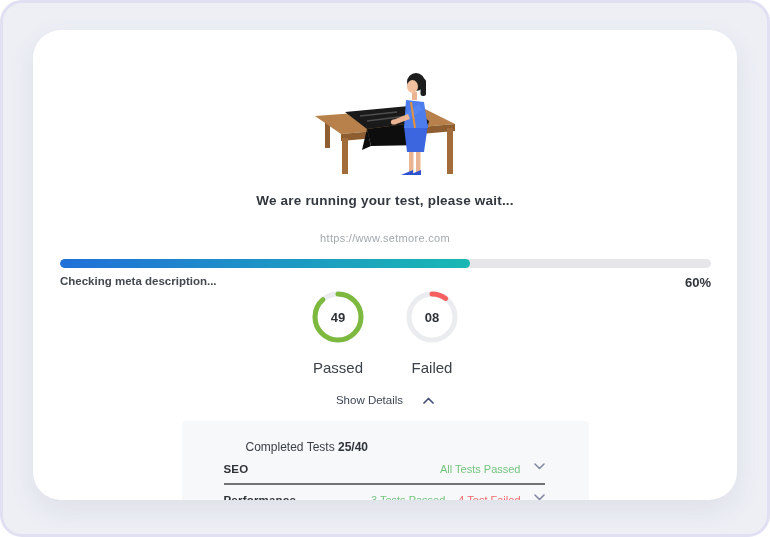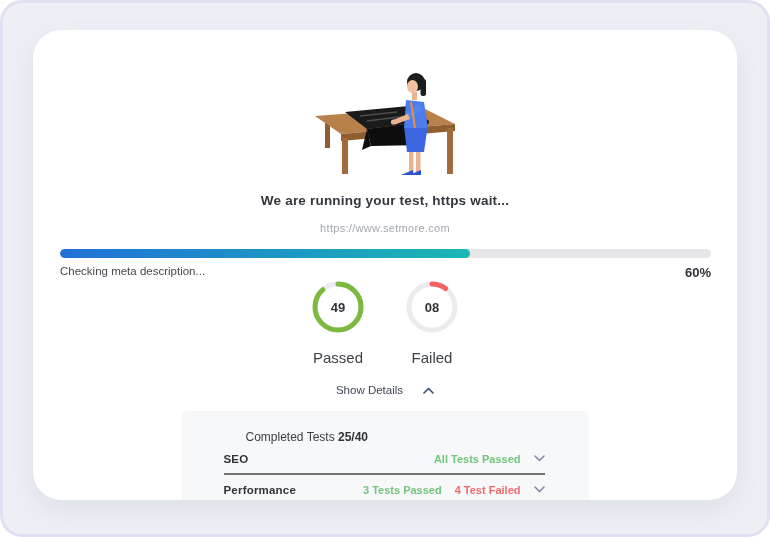--- a/index.html
+++ b/index.html
@@ -28,21 +28,21 @@
   .illustration-wrap { width: 160px; height: 124px; margin: 22px auto 0; }
   .heading {
     margin-top: 17px;
     text-align: center;
     font-size: 13.5px;
     font-weight: 700;
     color: #33383f;
     letter-spacing: 0.2px;
   }
   .tested-url {
-    margin-top: 14px;
+    margin-top: 24px;
     text-align: center;
     font-size: 11px;
     color: #a3a8af;
     letter-spacing: 0.3px;
   }
   .progress-track {
     margin: 15px 26px 0 27px;
     height: 9px;
     background: #e6e6e8;
     border-radius: 9px;
@@ -53,21 +53,21 @@
     position: absolute; left: 0; top: 0; bottom: 0;
     width: 0%;
     border-radius: 9px;
   }
   .status-row {
     margin: 7px 26px 0 27px;
     display: flex;
     justify-content: space-between;
     align-items: flex-start;
   }
-  .status-text { font-size: 11.5px; color: #43484f; }
+  .status-text { font-size: 11.5px; color: #43484f; font-weight: bold; }
   .percent-text { font-size: 13px; font-weight: 700; color: #2f343a; }
   .gauges {
     margin-top: 1px;
     display: flex;
     justify-content: center;
     gap: 32px;
   }
   .gauge { display: flex; flex-direction: column; align-items: center; width: 62px; }
   .ring { position: relative; width: 52px; height: 52px; }
   .ring-bg { fill: none; stroke: #ebecef; stroke-width: 5; }
@@ -99,21 +99,21 @@
   .panel-title b { font-weight: 700; color: #2f343a; }
   .test-row {
     display: flex; align-items: center; justify-content: space-between;
     height: 31px;
     border-bottom: 2px solid #737373;
     cursor: pointer;
   }
   .test-row:first-of-type { margin-top: 10px; }
   .test-row:last-of-type { border-bottom: none; }
   .row-label { font-size: 11.5px; font-weight: 700; color: #2f3439; letter-spacing: 0.2px; }
-  .row-right { display: flex; align-items: center; gap: 13px; font-weight: bold; }
+  .row-right { display: flex; gap: 13px; }
   .txt-pass { font-size: 11px; }
   .txt-fail { font-size: 11px; }
   .col-head { font-size: 10.5px; color: #5d646c; }
   .col-gap { margin-right: 27px; }
   .chev { display: block; }
 </style>
 </head>
 <body>
 
 <div class="viewport-frame"></div>
@@ -149,21 +149,21 @@
       <polygon points="103,62 88,68 90,72.5 105,67" fill="#eab492"></polygon>
       <circle cx="88.5" cy="70" r="2.6" fill="#eab492"></circle>
       <rect x="107" y="40" width="5" height="8" fill="#eab492"></rect>
       <circle cx="111" cy="30" r="9" fill="#1d1d1d"></circle>
       <ellipse cx="107.5" cy="34.5" rx="5.5" ry="6.5" fill="#f2c09e"></ellipse>
       <rect x="115.5" y="27" width="5.5" height="17" rx="2.5" fill="#1d1d1d"></rect>
       <line x1="106" y1="50" x2="110" y2="76" stroke="#e5913c" stroke-width="2"></line>
     </svg>
   </div>
 
-  <div class="heading">We are running your test, https wait...</div>
+  <div class="heading">We are running your test, please wait...</div>
   <div class="tested-url">https://www.setmore.com</div>
 
   <div class="progress-track">
     <div class="progress-fill" style="width: 63%; background: linear-gradient(90deg, rgb(33, 112, 216), rgb(25, 184, 179));"></div>
   </div>
 
   <div class="status-row">
     <span class="status-text">Checking meta description...</span>
     <span class="percent-text">60%</span>
   </div>

